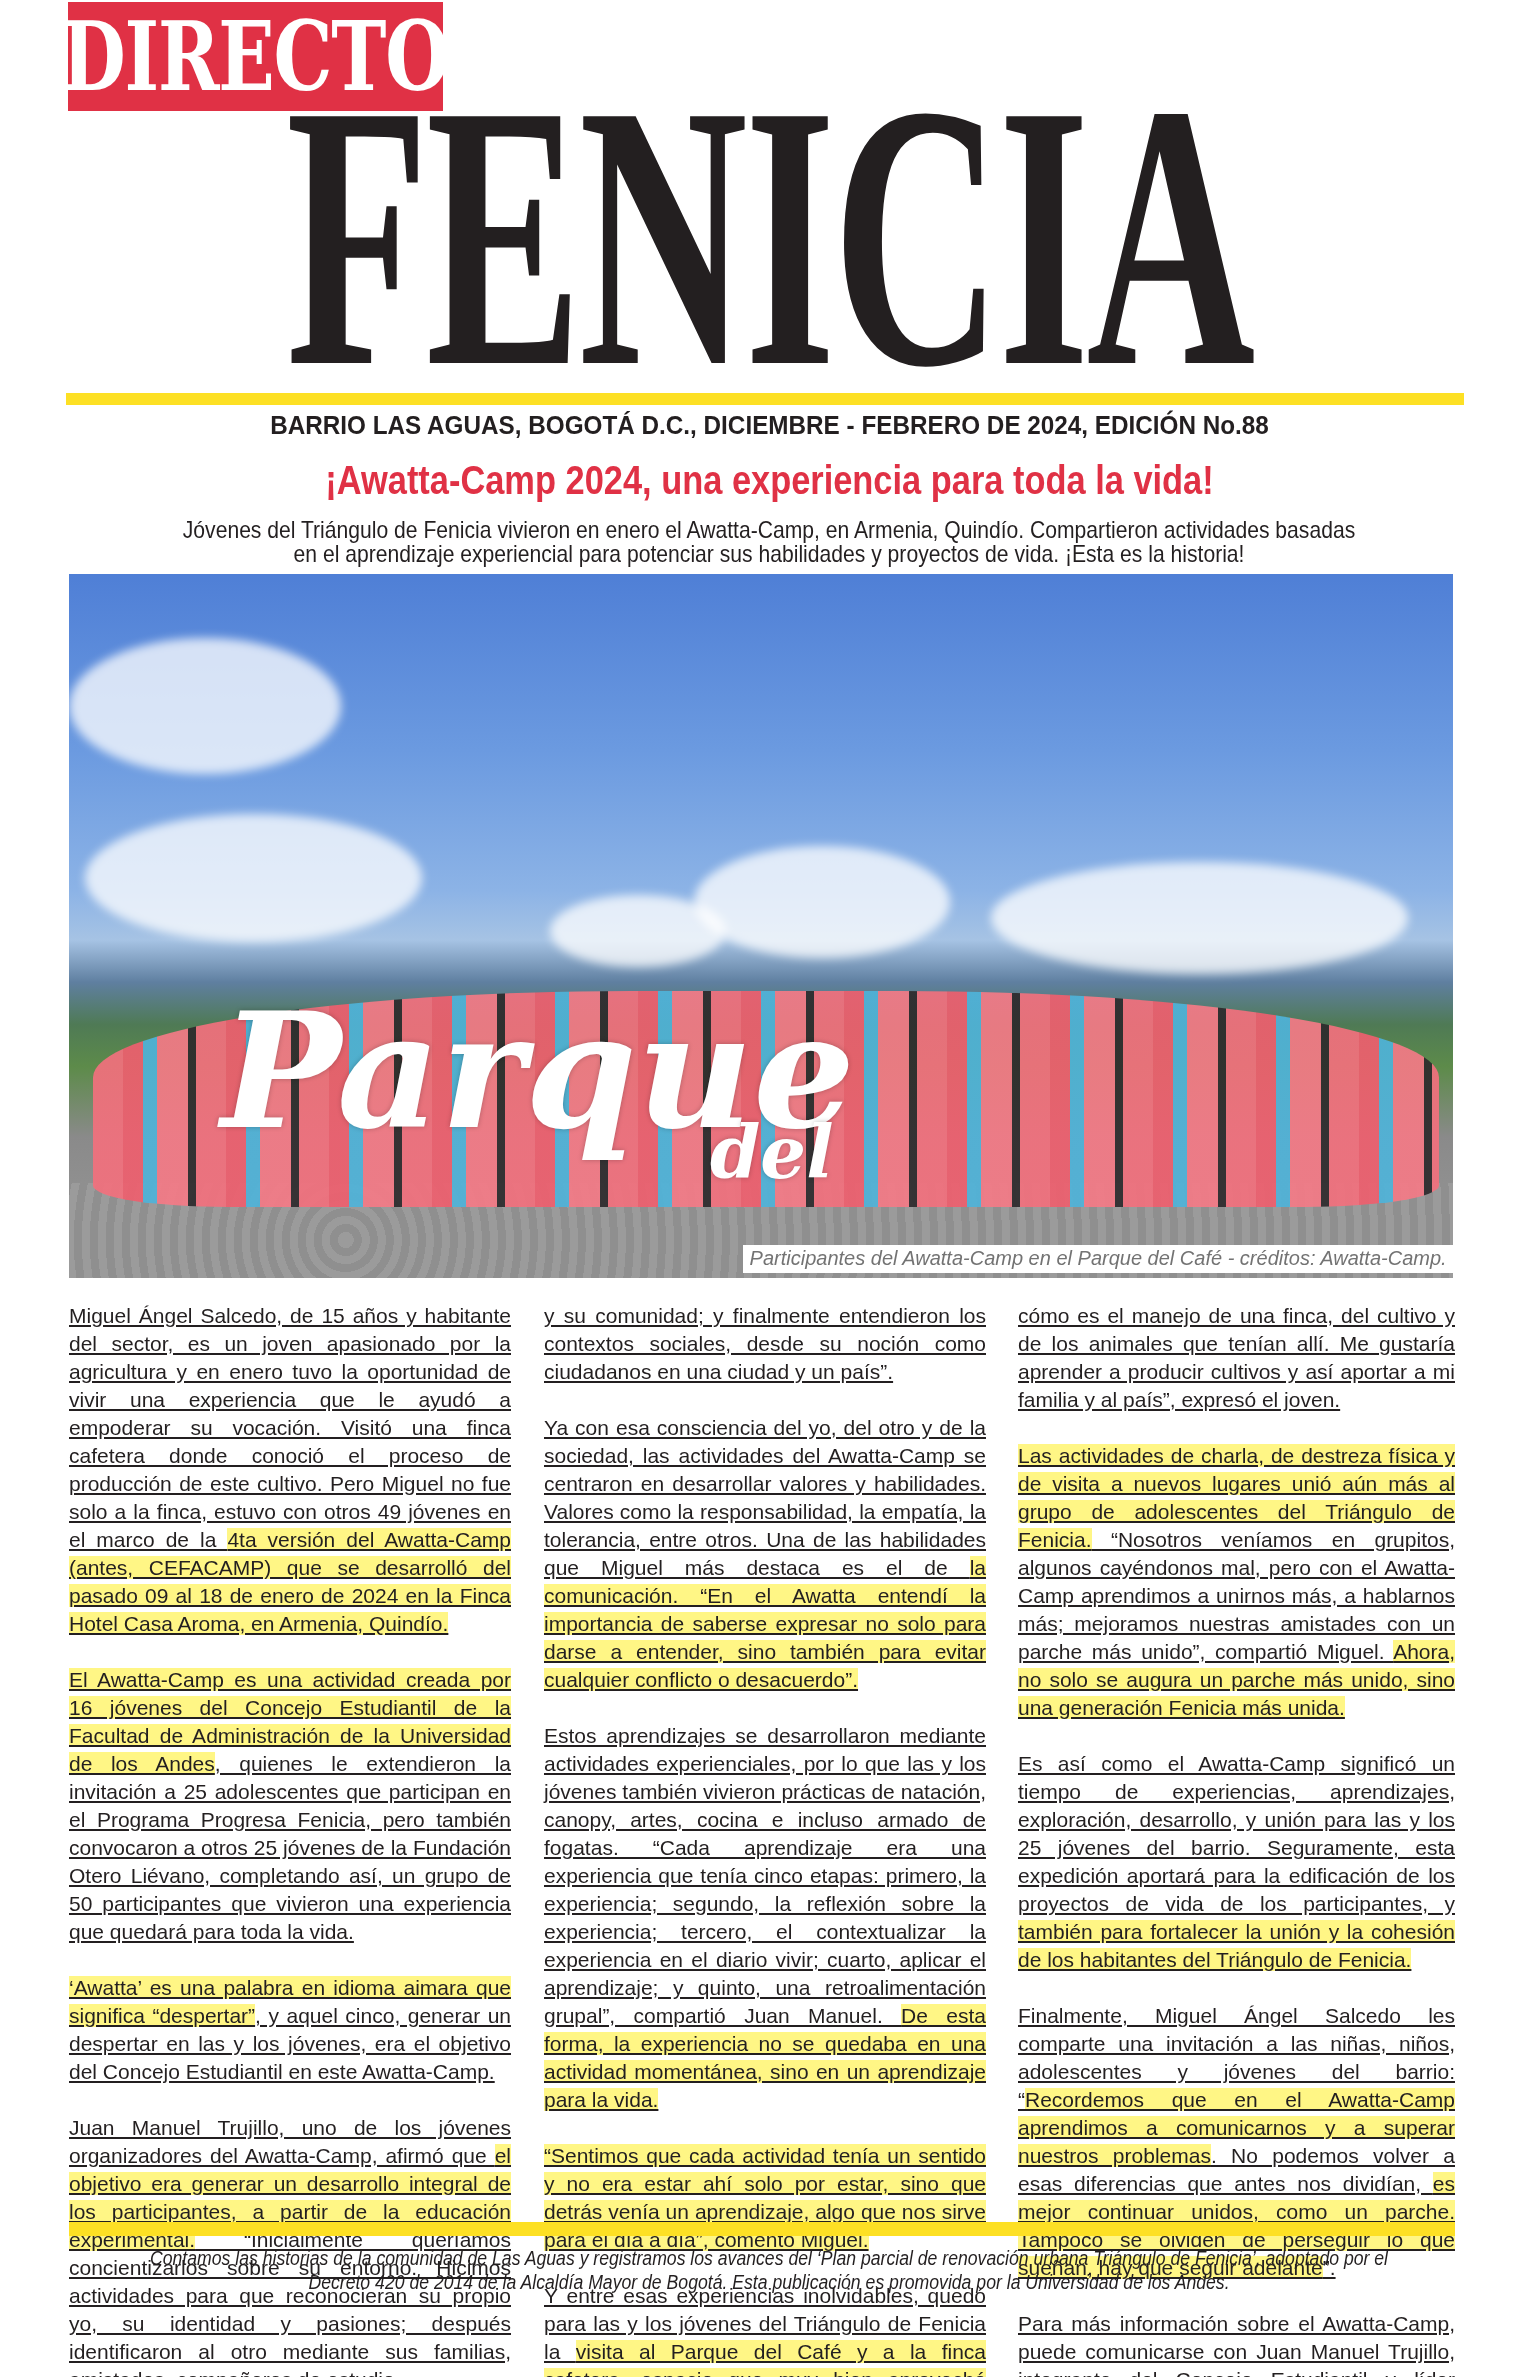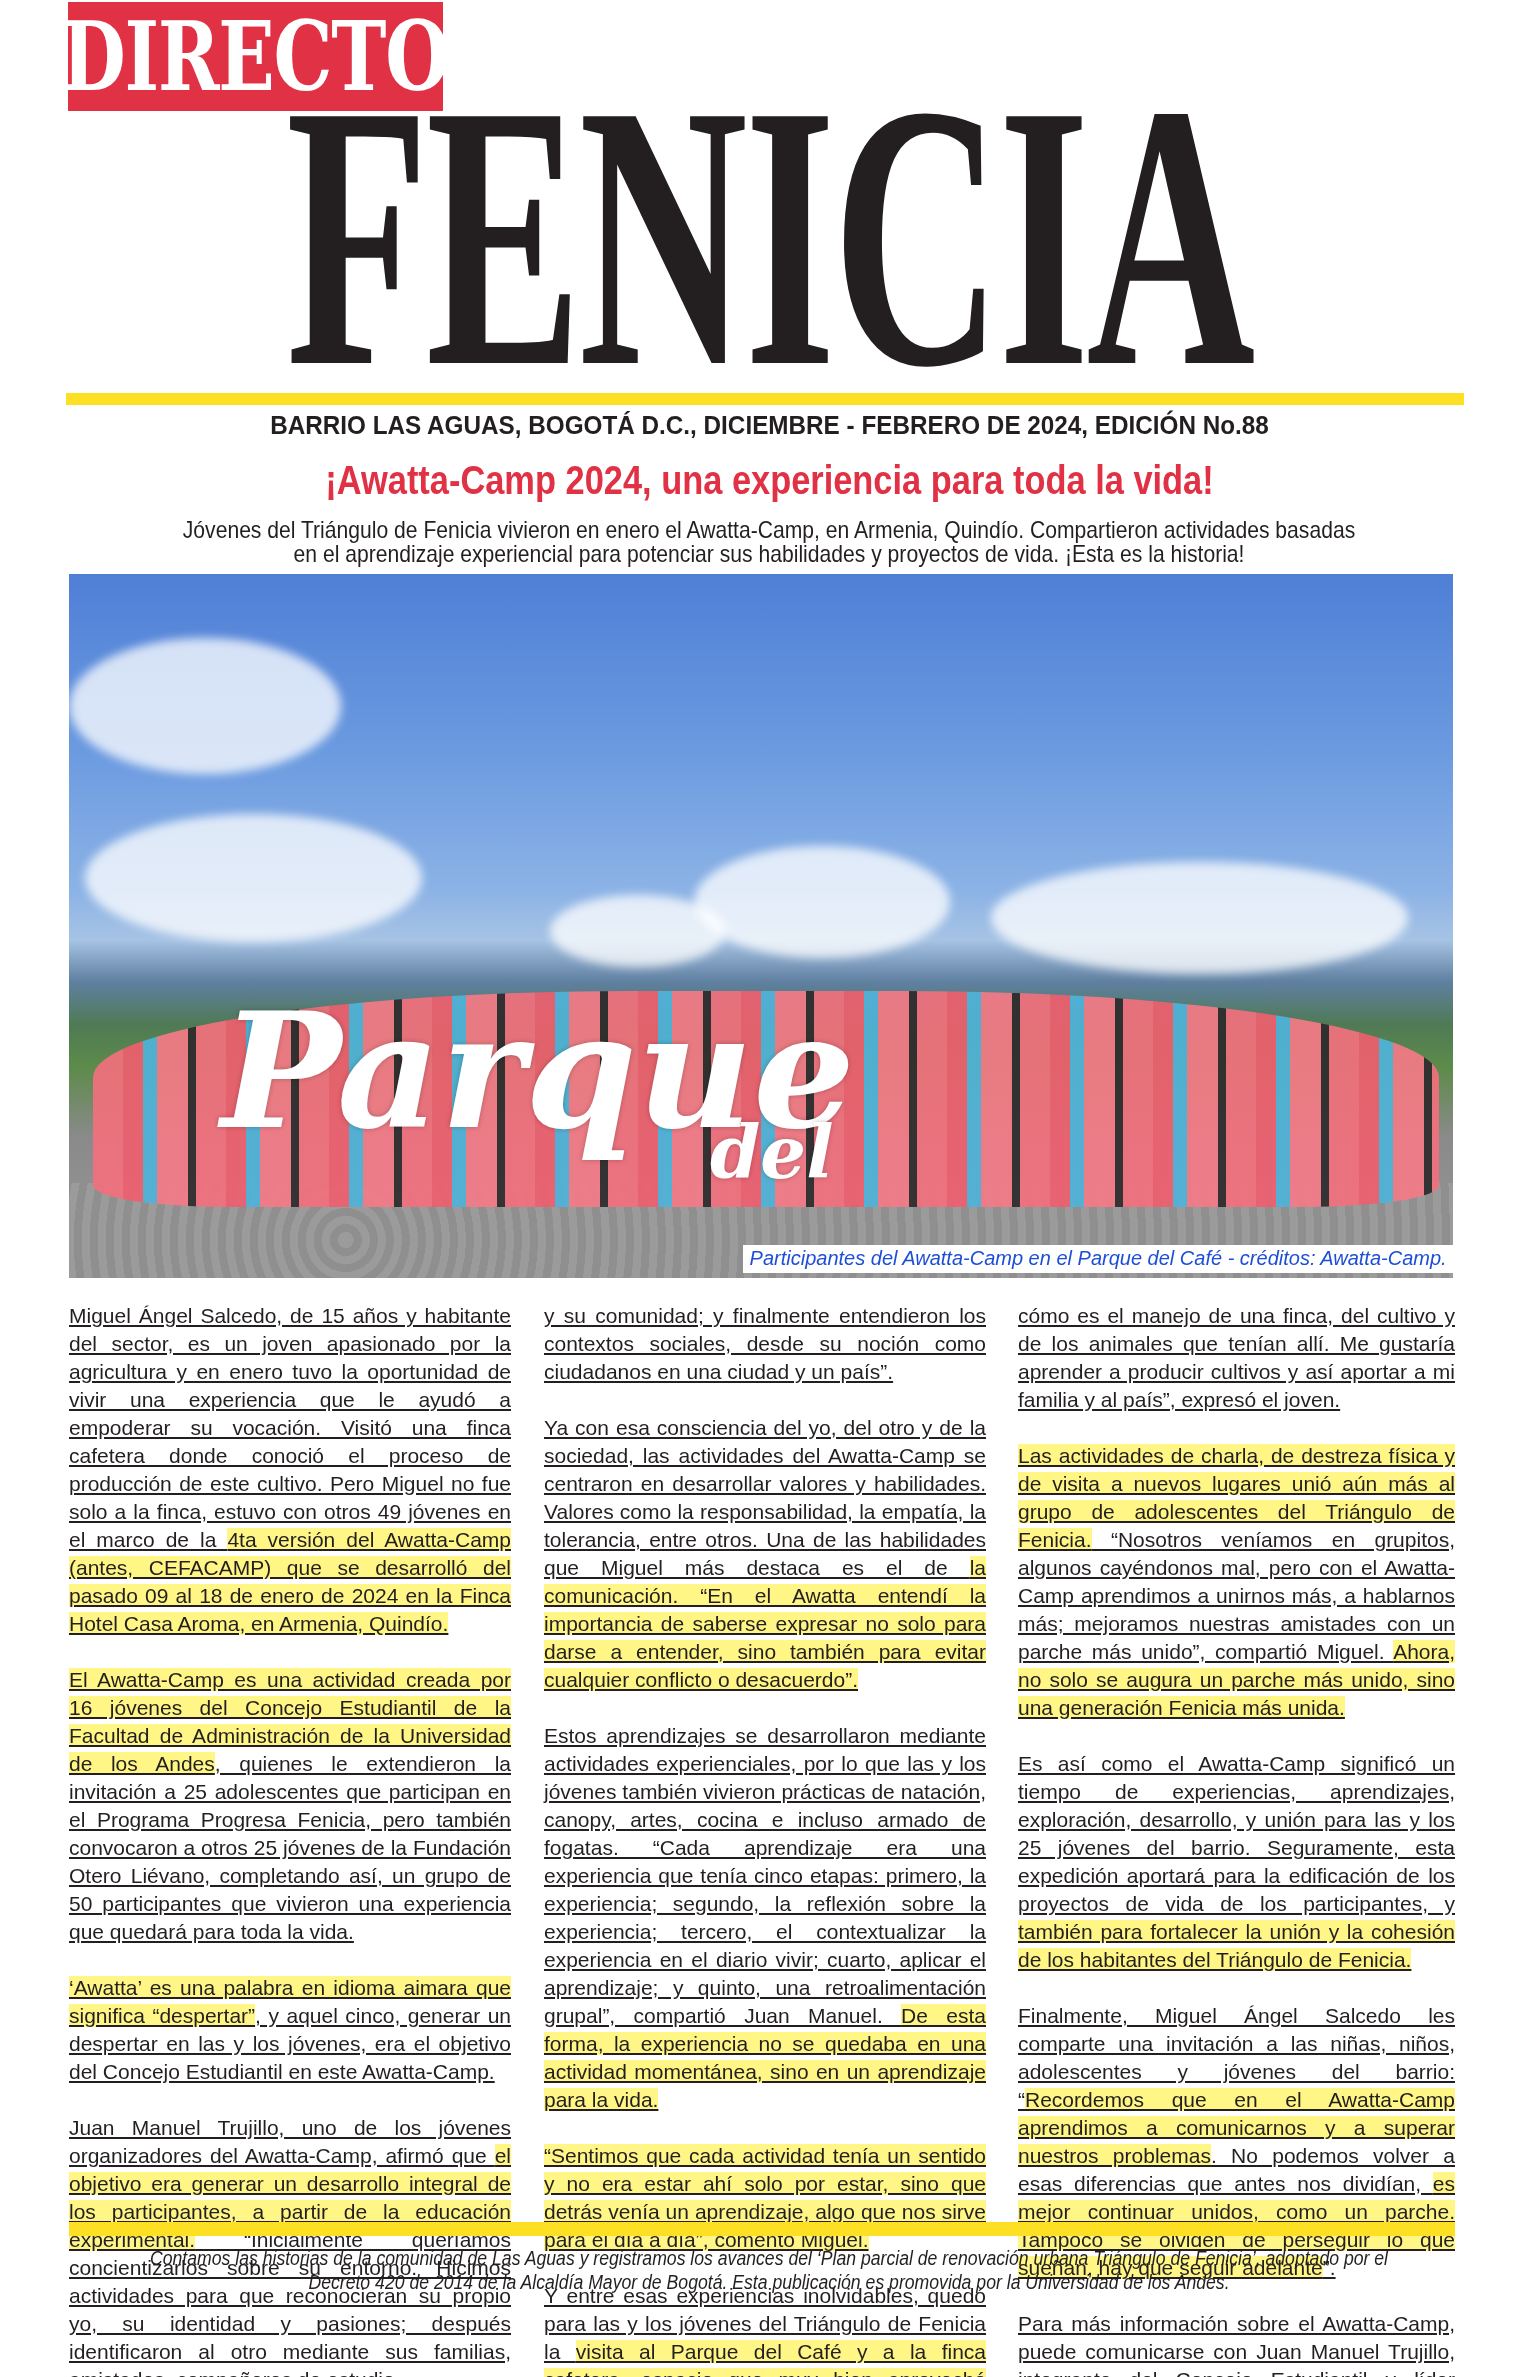--- a/index.html
+++ b/index.html
@@ -54,21 +54,21 @@
   .sign-word {
     position: absolute; font-family: "DejaVu Serif", serif; font-style: italic; font-weight: bold;
     color: #ffffff; text-shadow: 0 0 4.8px rgba(0,0,0,0.25); line-height: 1;
   }
   .ground {
     position: absolute; left: 0; top: 609px; width: 100%; height: 95px;
     background: repeating-radial-gradient(circle at 20% 60%, #9b9b9b 0 8px, #8f8f8f 8px 16px);
   }
   .caption {
     position: absolute; right: 0; top: 671px; background: #ffffff; padding: 1.6px 6.4px 3.2px 6.4px;
-    font-style: italic; font-size: 20px; color: #1d4ed8; white-space: nowrap;
+    font-style: italic; font-size: 20px; color: #737373; white-space: nowrap;
   }
 
   .col {
     position: absolute; top: 1302px; font-size: 21px; line-height: 28px; text-align: justify;
     color: #231f20;
   }
   .col.c1 { left: 69px; width: 442px; }
   .col.c2 { left: 544px; width: 442px; }
   .col.c3 { left: 1018px; width: 437px; }
   .col p { margin-bottom: 28px; text-decoration: underline; }

